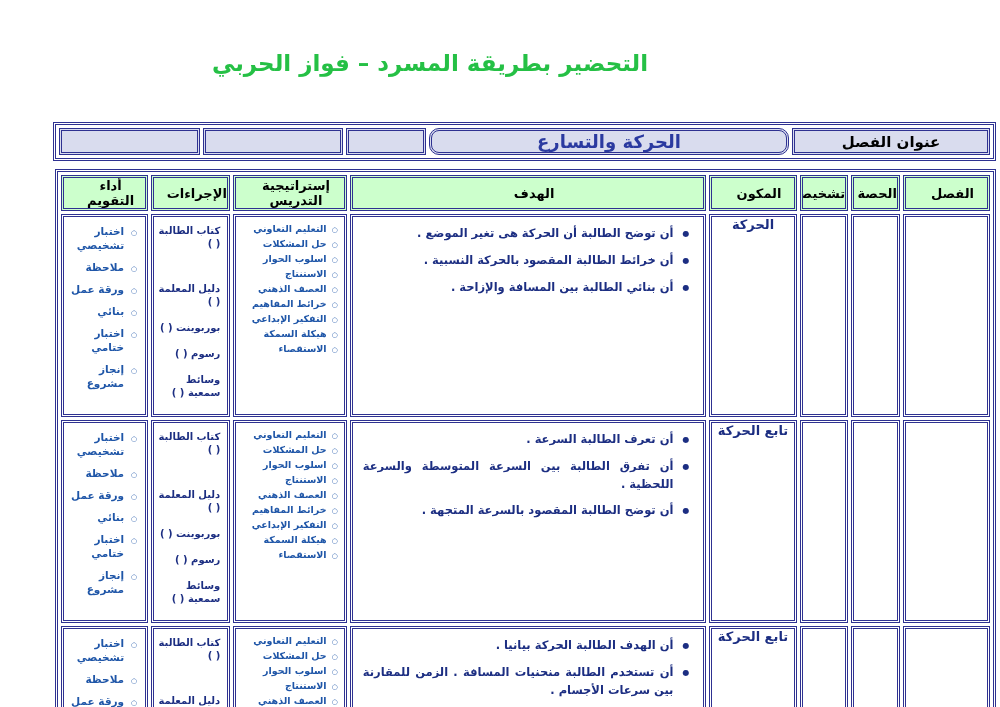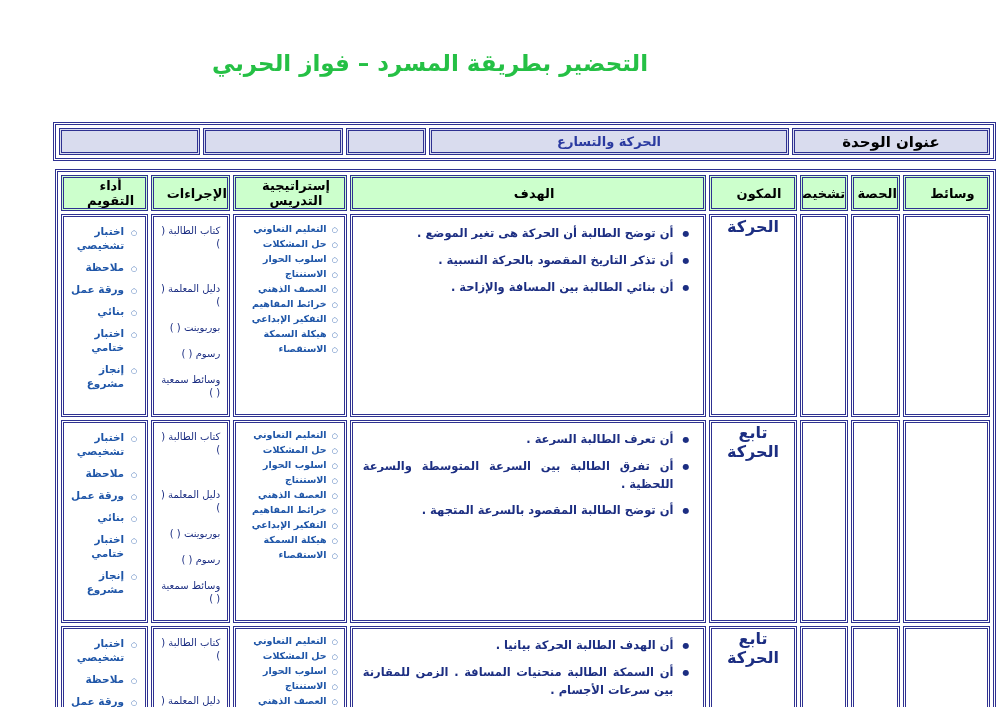--- a/index.html
+++ b/index.html
@@ -25,41 +25,41 @@
   }
   table{
     width:100%;table-layout:fixed;border-collapse:separate;border-spacing:3px;
     border:3px double var(--border-navy);
   }
   td,th{border:3px double var(--border-navy);background:#fff;padding:0;overflow:hidden;}
   
   .info-table{margin-bottom:8px;}
   .info-table td{background:var(--info-bg);height:27px;text-align:center;vertical-align:middle;font-weight:bold;}
   .info-unit-label{font-size:15px;color:#000;}
-  .info-unit-value{font-size:13px;color:#2b3aa0;}
+  .info-unit-value{font-size:18px;color:#2b3aa0;border-radius:10px;}
   
   .main-table thead th{
     background:var(--header-green);color:#000;font-size:13px;font-weight:bold;
     height:22px;vertical-align:middle;text-align:center;padding-left:12px;
   }
   .main-table tbody td{vertical-align:top;height:120px;}
   td.c-comp{vertical-align:middle;text-align:center;}
-  .comp{color:var(--navy-text);font-size:16px;font-weight:bold;}
+  .comp{color:var(--navy-text);font-size:13px;font-weight:bold;}
   
   .objlist{padding:8px 14px 4px 10px;}
   .obj-line{display:flex;gap:9px;align-items:baseline;color:var(--navy-text);
     font-size:11.5px;font-weight:bold;line-height:1.55;margin-bottom:9px;text-align:justify;}
   .obj-line .bullet{font-size:8px;flex:0 0 auto;position:relative;top:-1px;}
   
   .stratlist{padding:5px 6px 2px 2px;}
   .strat-line{display:flex;gap:5px;align-items:baseline;color:var(--blue-text);
     font-size:9.5px;font-weight:bold;line-height:13px;}
   .strat-line .bullet{font-size:7px;flex:0 0 auto;}
   
-  .proclist{padding:7px 7px 2px 2px;color:var(--navy-text);font-size:10px;font-weight:normal;text-align:right;}
+  .proclist{padding:7px 7px 2px 2px;color:var(--navy-text);font-size:10px;font-weight:bold;text-align:right;}
   .proc-item{margin-bottom:13px;line-height:1.3;}
   .proc-item.first{margin-bottom:32px;}
   
   .evallist{padding:8px 8px 2px 2px;}
   .eval-line{display:flex;gap:7px;align-items:baseline;color:var(--blue-text);
     font-size:10.5px;font-weight:bold;line-height:1.3;margin-bottom:8.5px;}
   .eval-line .bullet{font-size:7px;flex:0 0 auto;}
 </style>
 </head>
 <body>
@@ -71,21 +71,21 @@
   <table class="info-table">
     <colgroup>
       <col style="width:198px">
         <col style="width:360px">
         <col style="width:80px">
         <col style="width:140px">
         <col style="width:141px">
     </colgroup>
     <tbody>
         <tr>
-      <td class="info-unit-label">عنوان الوحدة</td>
+      <td class="info-unit-label">عنوان الفصل</td>
       <td class="info-unit-value">الحركة والتسارع</td>
       <td></td>
       <td></td>
       <td></td>
     </tr>
   </tbody>
     </table>
 
   <table class="main-table">
     <colgroup>
@@ -93,21 +93,21 @@
         <col style="width:48px">
         <col style="width:48px">
         <col style="width:86px">
       <col style="width:352px">
         <col style="width:112px">
         <col style="width:78px">
         <col style="width:86px">
     </colgroup>
     <thead>
       <tr>
-        <th>وسائط</th>
+        <th>الفصل</th>
         <th>الحصة</th>
         <th>تشخيصي</th>
         <th>المكون</th>
         <th>الهدف</th>
         <th>إستراتيجية التدريس</th>
         <th>الإجراءات</th>
         <th>أداء التقويم</th>
       </tr>
     </thead>
     <tbody id="rows">
@@ -119,21 +119,21 @@
             <div class="comp">الحركة</div>
           </td>
     <td class="c-obj">
             <div class="objlist">
               <div class="obj-line">
                 <span class="bullet">●</span>
                 <span>أن توضح الطالبة أن الحركة هى تغير الموضع .</span>
               </div>
               <div class="obj-line">
                 <span class="bullet">●</span>
-                <span>أن تذكر التاريخ المقصود بالحركة النسبية .</span>
+                <span>أن خرائط الطالبة المقصود بالحركة النسبية .</span>
               </div>
               <div class="obj-line">
                 <span class="bullet">●</span>
                 <span>أن بنائي الطالبة بين المسافة والإزاحة .</span>
               </div>
             </div>
           </td>
     <td class="c-strat">
             <div class="stratlist">
               <div class="strat-line">
@@ -323,21 +323,21 @@
             <div class="comp">تابع الحركة</div>
           </td>
     <td class="c-obj">
             <div class="objlist">
               <div class="obj-line">
                 <span class="bullet">●</span>
                 <span>أن الهدف الطالبة الحركة بيانيا .</span>
               </div>
               <div class="obj-line">
                 <span class="bullet">●</span>
-                <span>أن السمكة الطالبة منحنيات المسافة . الزمن للمقارنة بين سرعات الأجسام .</span>
+                <span>أن تستخدم الطالبة منحنيات المسافة . الزمن للمقارنة بين سرعات الأجسام .</span>
               </div>
             </div>
           </td>
     <td class="c-strat">
             <div class="stratlist">
               <div class="strat-line">
                 <span class="bullet">○</span>
                 <span>التعليم التعاوني</span>
               </div>
               <div class="strat-line">

